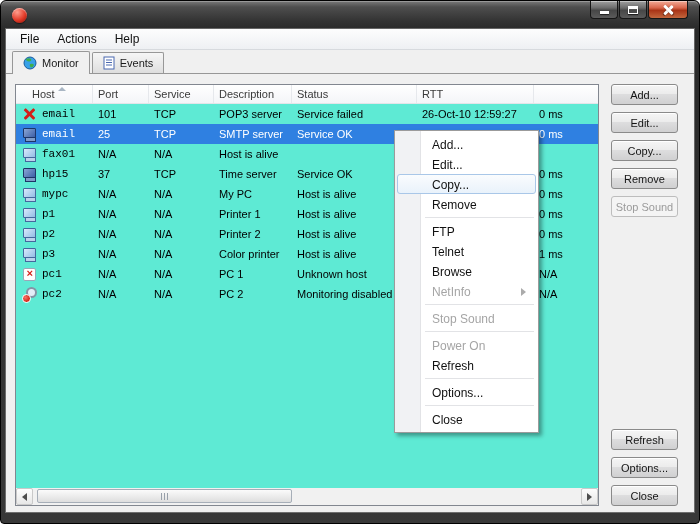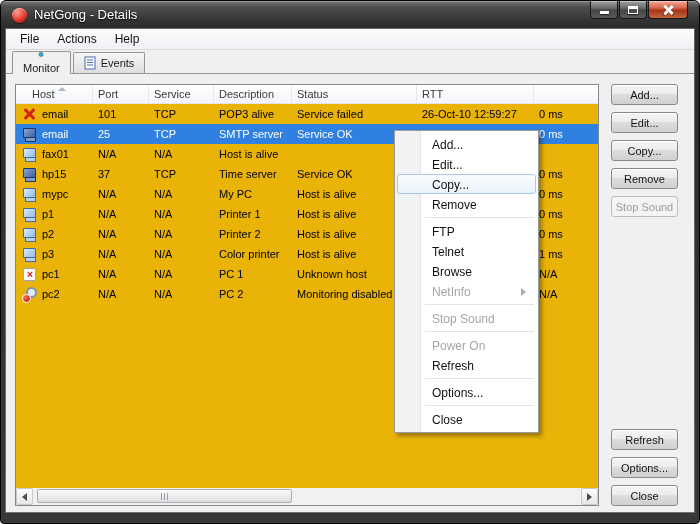--- a/index.html
+++ b/index.html
@@ -52,46 +52,46 @@
     font-size: 12px; color: #111; padding-left: 5px; display: flex; align-items: center;
   }
   .menu-label { padding: 12px 9px; line-height: 20px; cursor: default; }
 
   .tabstrip { height: 24px; background: #f0f0f0; border-bottom: 1px solid #979797; display: flex; align-items: flex-end; padding-left: 6px; position: relative; }
   .tab {
     display: flex; align-items: center; gap: 5px; height: 21px; padding: 0 10px; font-size: 11px; color: #1a1a1a;
     border: 1px solid #979797; border-bottom: none; border-radius: 2px 2px 0 0;
     background: linear-gradient(#f6f6f6, #dedede); margin-right: 2px; position: relative; cursor: default;
   }
-  .tab.active { height: 23px; background: #f0f0f0; margin-bottom: -1px; z-index: 2; flex-direction: column; }
+  .tab.active { height: 23px; background: #f0f0f0; margin-bottom: -1px; z-index: 2; }
 
   .content { position: absolute; left: 0; right: 0; top: 46px; bottom: 0; }
 
   
-  .table { position: absolute; left: 9px; top: 9px; width: 584px; height: 422px; background: #eab308; border: 1px solid #828790; }
+  .table { position: absolute; left: 9px; top: 9px; width: 584px; height: 422px; background: #5eead4; border: 1px solid #828790; }
   .thead {
     display: grid; grid-template-columns: 77px 56px 65px 78px 125px 117px 62px 1fr;
     height: 19px; background: linear-gradient(#ffffff, #f4f5f8); border-bottom: 1px solid #e3e5e9;
     font-size: 11px; color: #3a3a3a;
   }
   .th { padding-left: 5px; line-height: 18px; border-right: 1px solid #e6e8ec; overflow: hidden; white-space: nowrap; cursor: default; }
   .th-host { padding-left: 16px; position: relative; }
   .th-filler { border-right: none; }
   .sort-asc {
     position: absolute; left: 42px; top: 2px; width: 0; height: 0;
     border-left: 4px solid transparent; border-right: 4px solid transparent; border-bottom: 4px solid #a9b6c4;
   }
   .tbody { position: relative; }
   .table-row {
     display: grid; grid-template-columns: 77px 56px 65px 78px 125px 117px 62px 1fr;
     height: 20px; line-height: 20px; font-size: 11px; color: #000; cursor: default;
   }
   .table-row.selected { background: #2f80e1; color: #fff; }
   .cell { padding-left: 5px; overflow: hidden; white-space: nowrap; }
-  .c-host { display: flex; align-items: center; gap: 5px; padding-left: 6px; }
+  .c-host { display: flex; align-items: center; gap: 5px; padding-left: 6px; font-family: Liberation Mono, monospace; }
 
   
   .icon { display: inline-block; width: 15px; height: 14px; position: relative; flex: 0 0 15px; }
   .ic-fail::before, .ic-fail::after { content: ""; position: absolute; left: 6px; top: 0; width: 3px; height: 14px; background: #d32018; border-radius: 1px; }
   .ic-fail::before { transform: rotate(45deg); }
   .ic-fail::after  { transform: rotate(-45deg); }
   .ic-pc::before {
     content: ""; position: absolute; left: 1px; top: 1px; width: 11px; height: 8px; border-radius: 1px;
     border: 1px solid #44679c; background: linear-gradient(135deg, #d8eafb, #93bce5);
   }
@@ -151,21 +151,20 @@
     border-top: 4px solid transparent; border-bottom: 4px solid transparent; border-left: 5px solid #ababab;
   }
 </style>
 </head>
 <body>
 
 <div class="window">
 
   <div class="titlebar">
     <span class="app-icon"></span>
-    <span class="title">NetGong - Details</span>
     <div class="win-controls">
       <div class="winbtn">
           <span class="glyph-min"></span>
         </div>
       <div class="winbtn">
           <span class="glyph-max"></span>
         </div>
       <div class="winbtn close">
           <span class="glyph-x"></span>
         </div>
@@ -215,21 +214,21 @@
 
         <div class="tbody">
 
           <div class="table-row">
             <span class="cell c-host">
                 <i class="icon ic-fail"></i>
                 <span>email</span>
               </span>
             <span class="cell">101</span>
             <span class="cell">TCP</span>
-            <span class="cell">POP3 alive</span>
+            <span class="cell">POP3 server</span>
             <span class="cell">Service failed</span>
             <span class="cell">26-Oct-10 12:59:27</span>
             <span class="cell">0 ms</span>
           </div>
 
           <div class="table-row selected">
             <span class="cell c-host">
                 <i class="icon ic-net"></i>
                 <span>email</span>
               </span>

